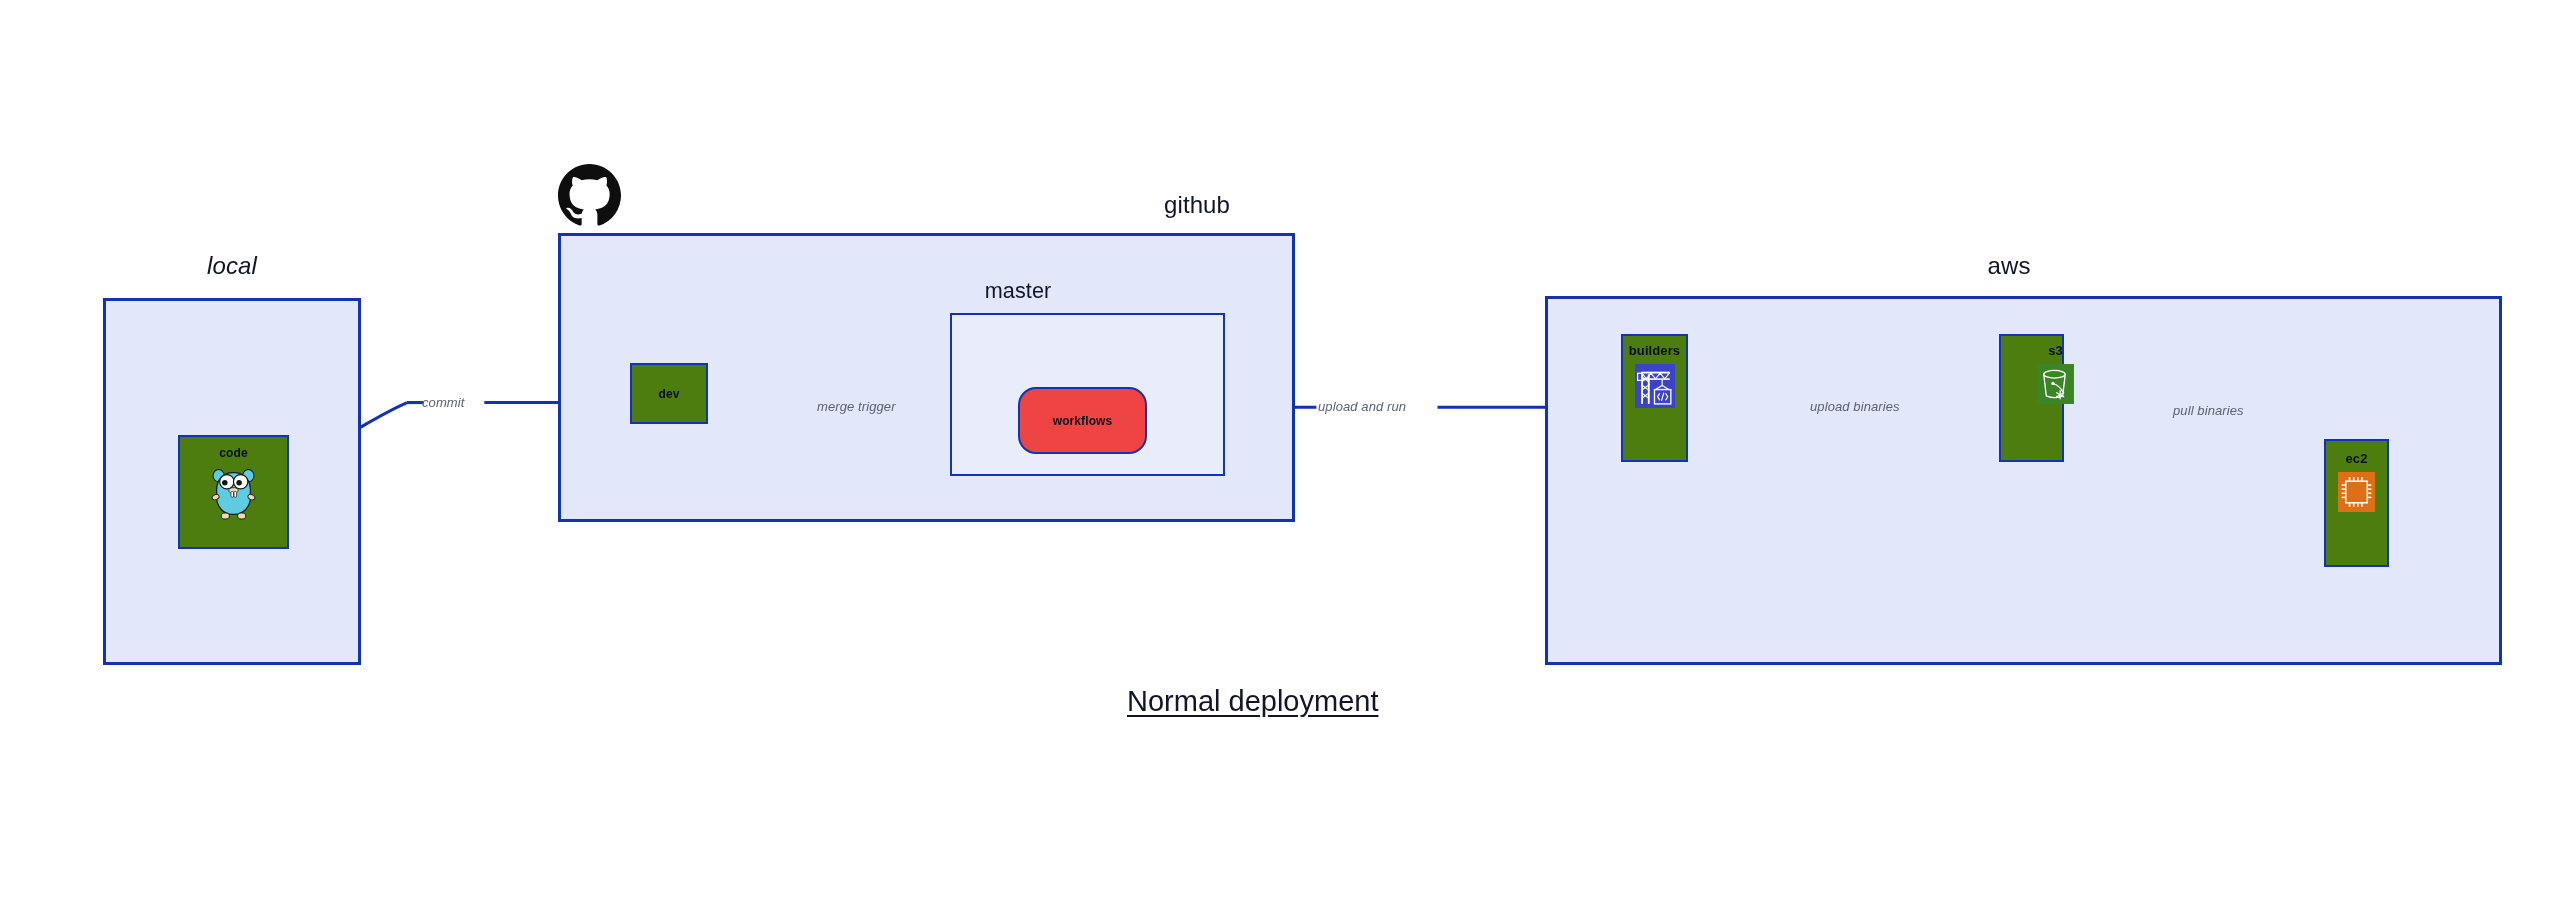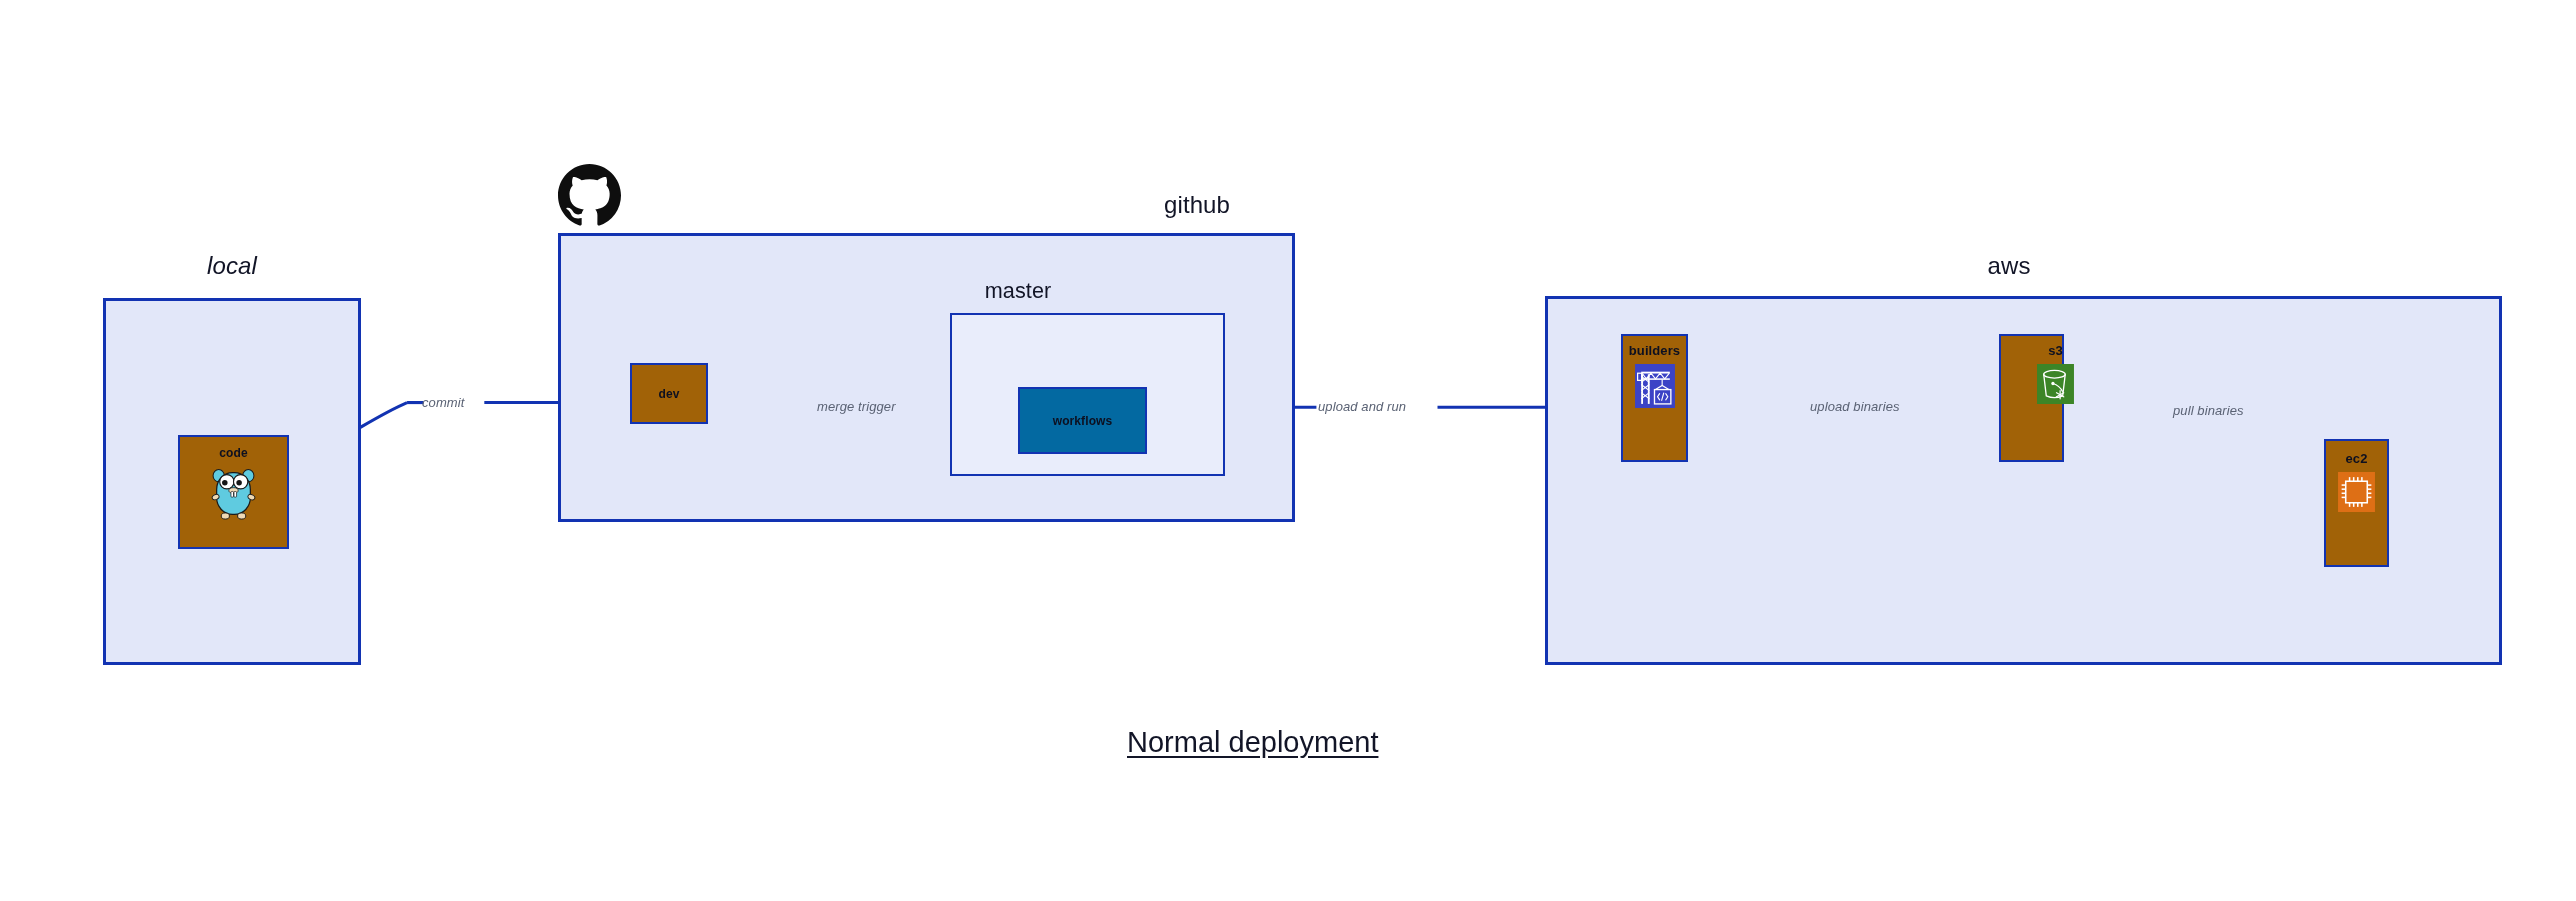--- a/index.html
+++ b/index.html
@@ -44,28 +44,28 @@
   .subgroup {
     position: absolute;
     background: #E9EDFB;
     border: 2.6px solid #1233B2;
     box-sizing: border-box;
   }
 
   
   .node {
     position: absolute;
-    background: #a16207;
+    background: #4d7c0f;
     border: 2.6px solid #1233B2;
     box-sizing: border-box;
     display: flex;
     flex-direction: column;
     align-items: center;
   }
-  .node.white { background: #0369a1; }
+  .node.white { background: #ef4444; border-radius: 18px; }
   .node-label {
     font-family: "Liberation Sans", sans-serif;
     font-weight: 700;
     font-size: 12px;
     color: #0D1020;
     white-space: nowrap;
     letter-spacing: 0.1px;
   }
 
   
@@ -297,16 +297,16 @@
   <div class="edge-label" style="left:422px; top:395px;">commit</div>
 
   <div class="edge-label" style="left:817px; top:399px;">merge trigger</div>
 
   <div class="edge-label" style="left:1318px; top:399px;">upload and run</div>
 
   <div class="edge-label" style="left:1810px; top:399px;">upload binaries</div>
 
   <div class="edge-label" style="left:2173px; top:403px;">pull binaries</div>
 
-  <div id="diagram-title" style="left:1127px; top:685px;margin-top:41px;">Normal deployment</div>
+  <div id="diagram-title" style="left:1127px; top:685px;">Normal deployment</div>
 
 </div>
 
 
 </body></html>

